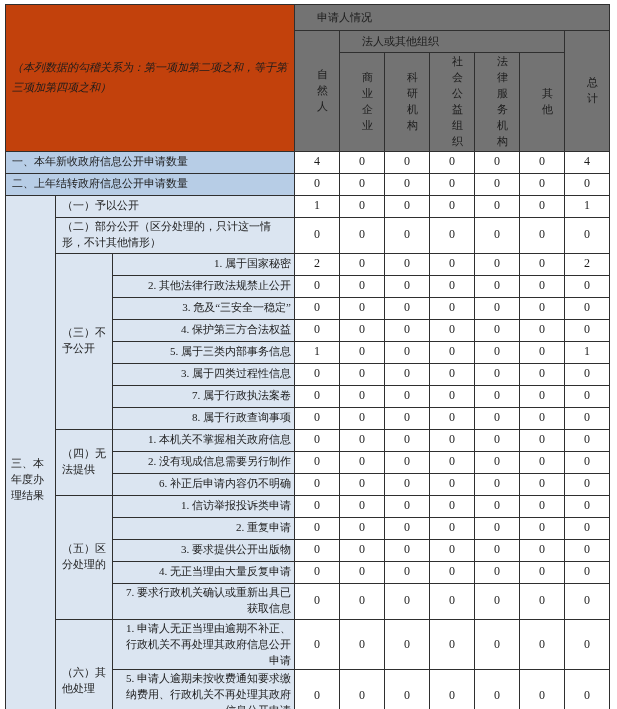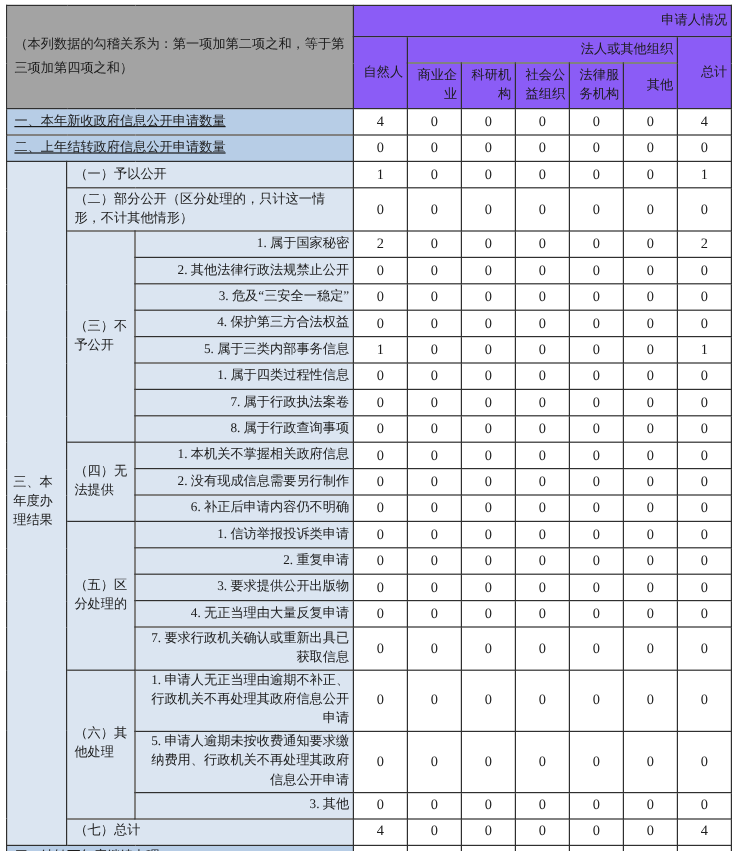--- a/index.html
+++ b/index.html
@@ -5,23 +5,23 @@
   html,body{margin:0;padding:0;background:#ffffff;}
   body{width:617px;min-height:709px;font-family:"Liberation Serif","DejaVu Serif",serif;}
   .wrap{padding:4px 0 0 5px;}
   table{border-collapse:collapse;table-layout:fixed;width:604px;}
   td{border:1px solid #2f2f2f;color:#1c1c1c;font-size:11px;line-height:1.45;
      vertical-align:middle;padding:1px 3px;overflow:hidden;word-break:break-all;}
   
   tr.h1{height:26px;} tr.h2{height:22px;} tr.h3{height:38px;}
   tr.s{height:22px;} tr.d{height:36px;} tr.t{height:48px;}
   
-  .hc{background:#8b5cf6;text-align:right;}
-  .note{background:#a3a3a3;text-align:left;padding:2px 6px;line-height:1.8;}
-  .sec{background:#b7cde6;text-align:left;padding-left:6px;text-decoration:underline;}
+  .hc{background:#737373;text-align:left;padding-left:22px;}
+  .note{background:#c2410c;font-style:italic;text-align:left;padding:2px 6px;line-height:1.8;}
+  .sec{background:#b7cde6;text-align:left;padding-left:6px;}
   .lab{background:#dbe5f1;text-align:left;padding-left:6px;}
   .sublab{background:#dbe5f1;text-align:right;padding-left:4px;}
   .seca{background:#dbe5f1;text-align:left;vertical-align:middle;padding:2px 2px 2px 5px;}
   .v{background:#ffffff;text-align:center;font-size:12px;}
 </style>
 </head>
 <body>
 
 <div class="wrap">
 <table>
@@ -146,21 +146,21 @@
           <td class="sublab">5. 属于三类内部事务信息</td>
           <td class="v">1</td>
           <td class="v">0</td>
           <td class="v">0</td>
           <td class="v">0</td>
           <td class="v">0</td>
           <td class="v">0</td>
           <td class="v">1</td>
         </tr>
     <tr class="s">
-          <td class="sublab">1. 属于四类过程性信息</td>
+          <td class="sublab">3. 属于四类过程性信息</td>
           <td class="v">0</td>
           <td class="v">0</td>
           <td class="v">0</td>
           <td class="v">0</td>
           <td class="v">0</td>
           <td class="v">0</td>
           <td class="v">0</td>
         </tr>
     <tr class="s">
           <td class="sublab">7. 属于行政执法案卷</td>

